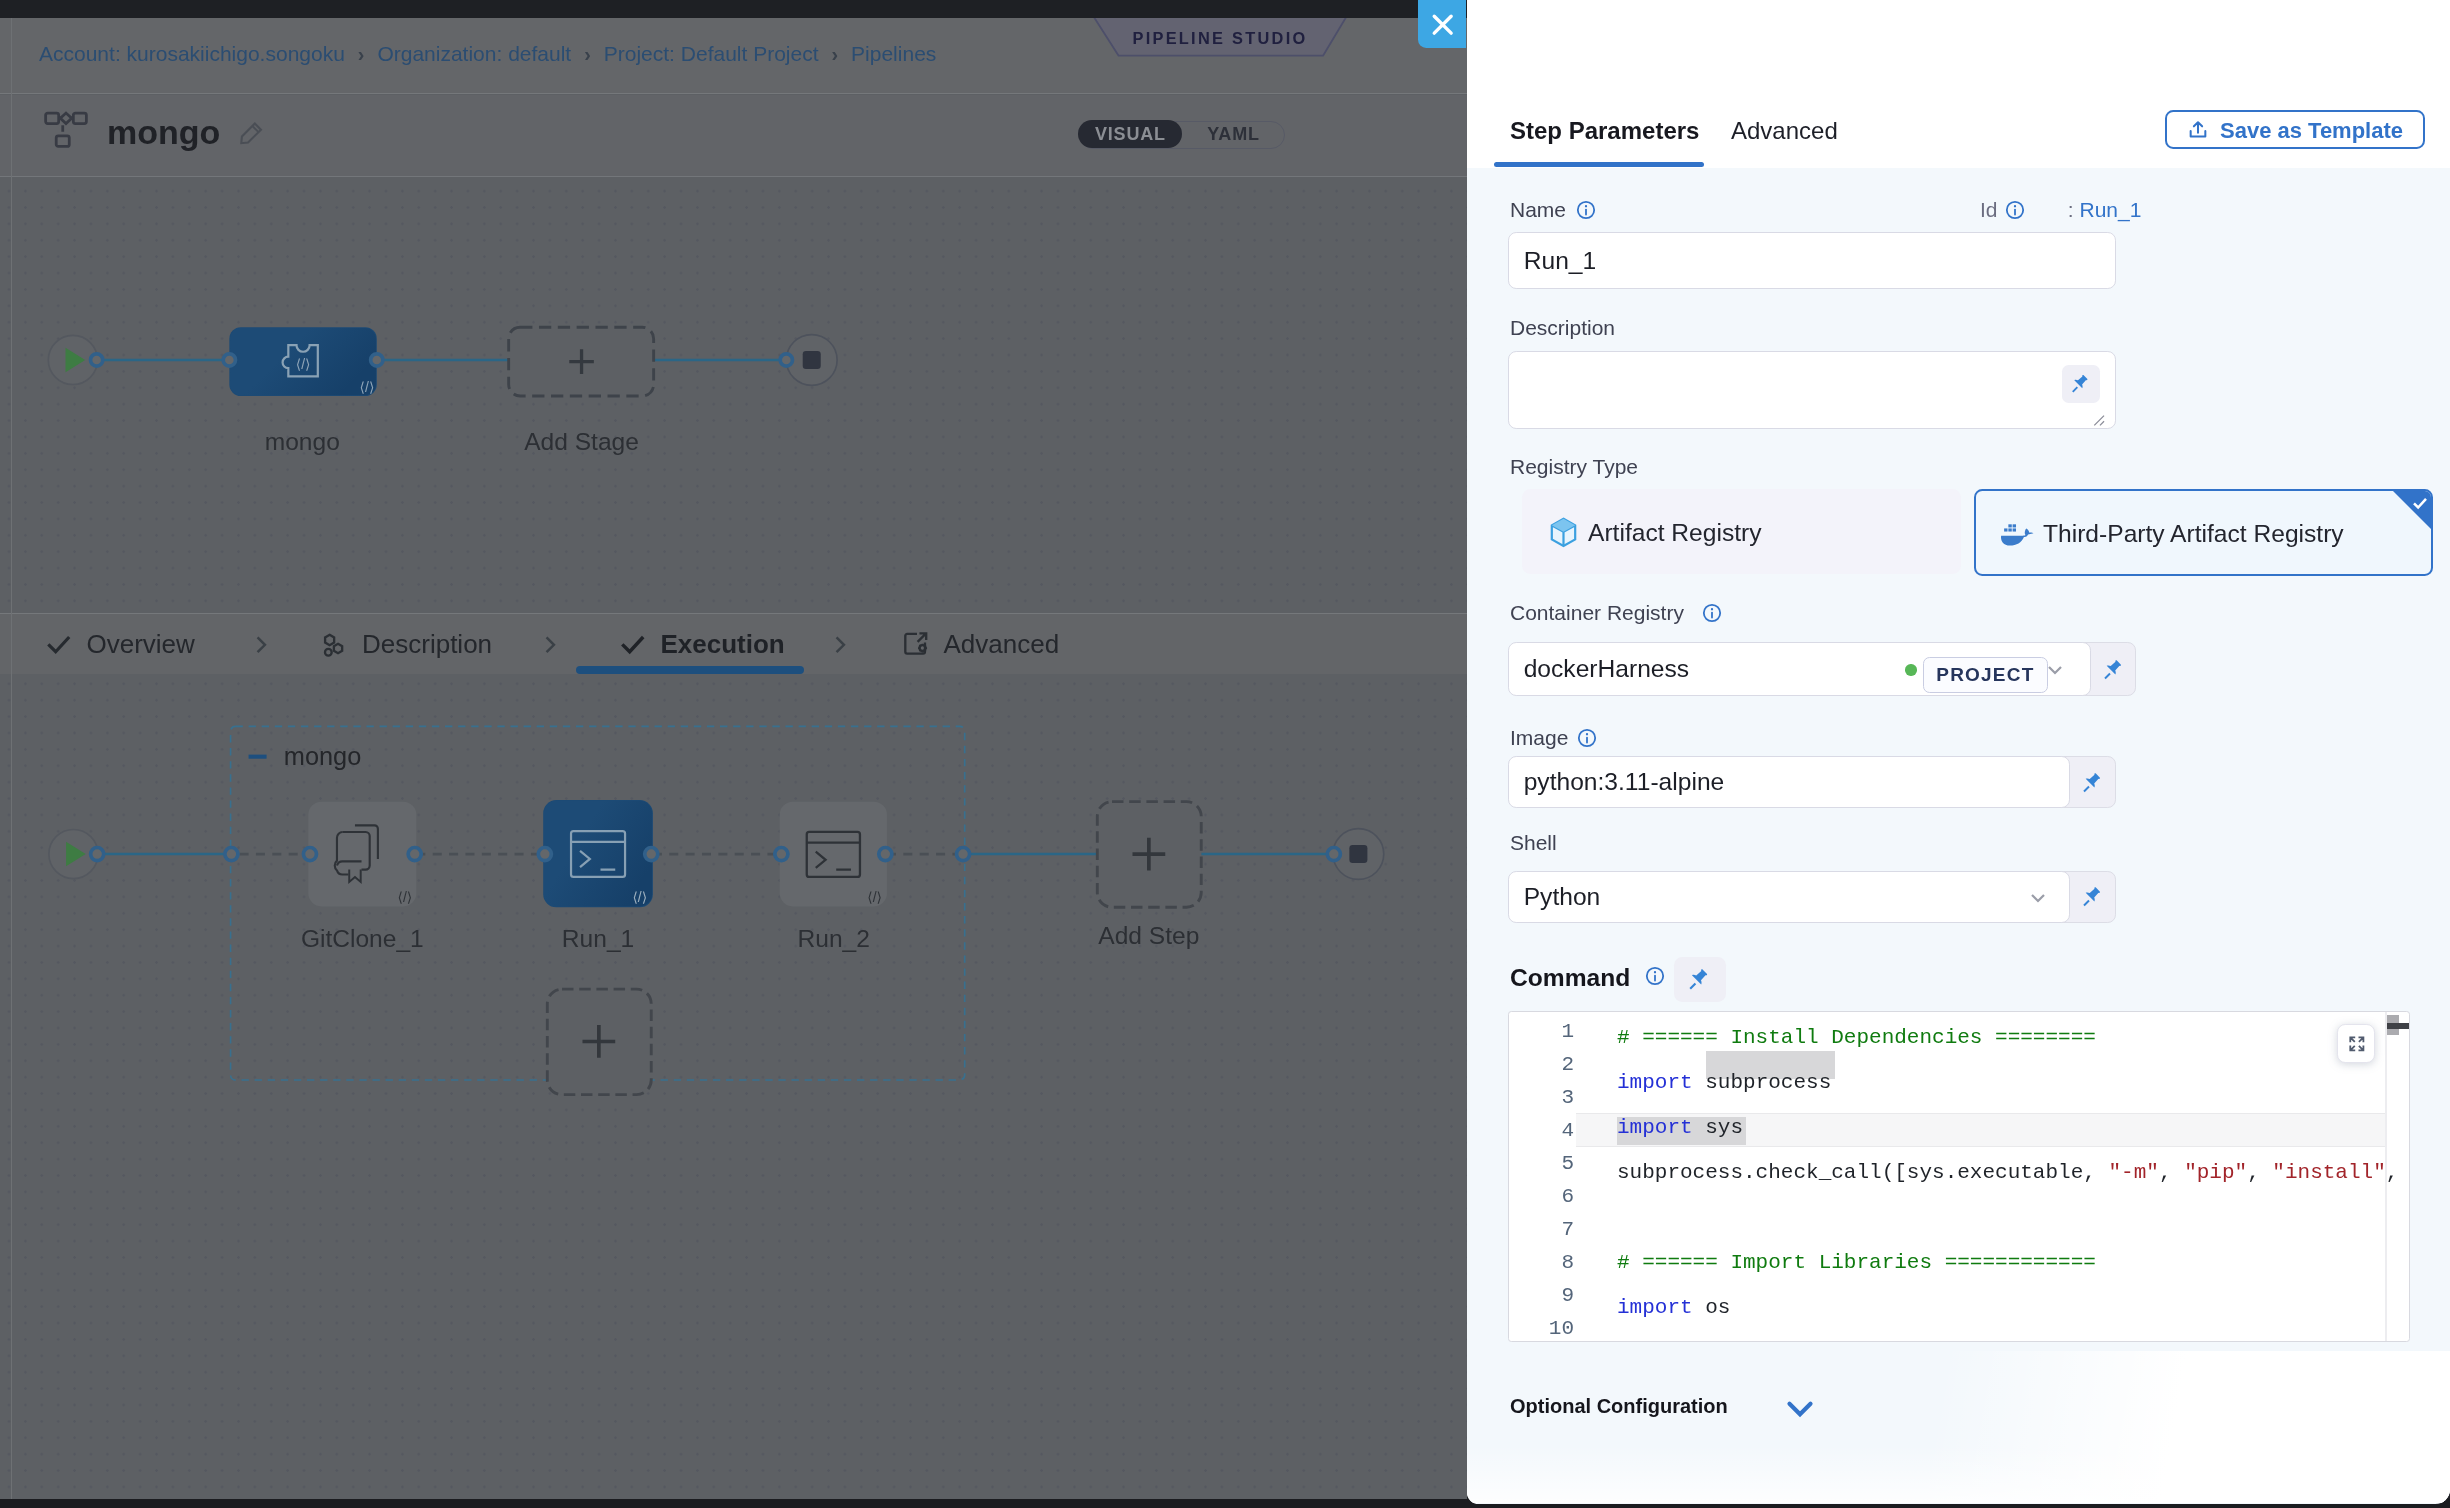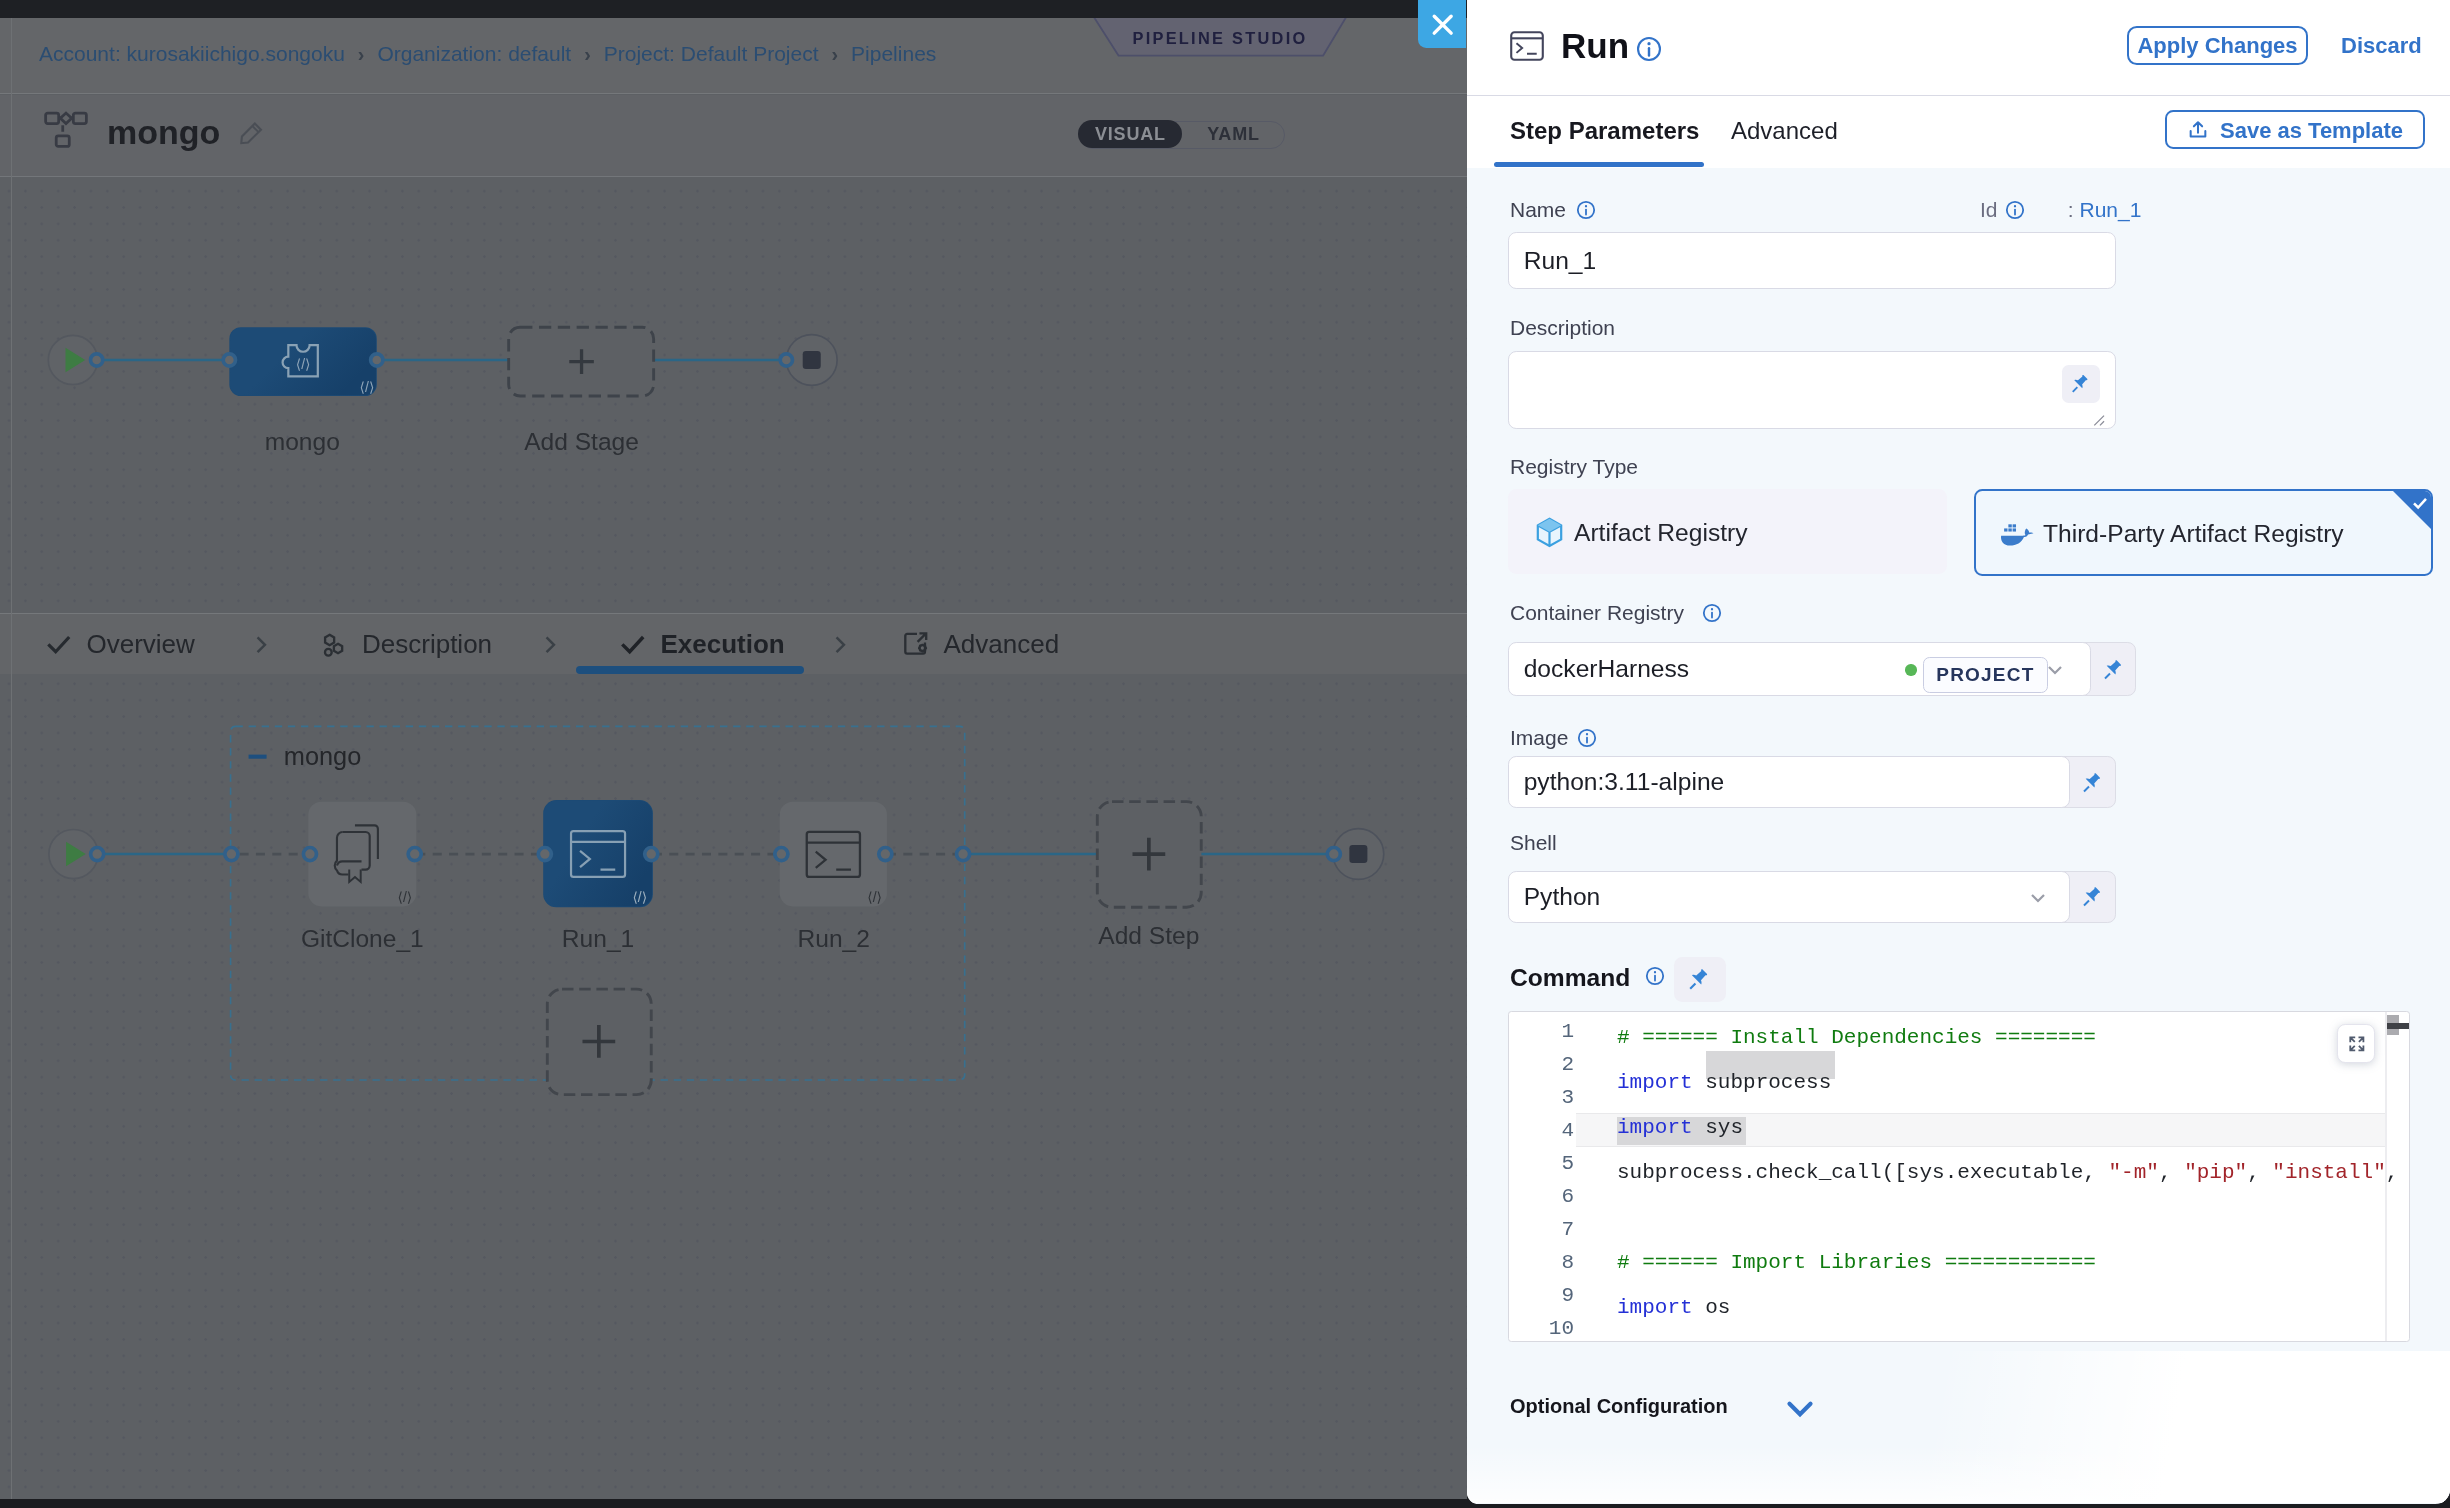--- a/index.html
+++ b/index.html
@@ -244,35 +244,20 @@
     </div>
     <div id="navline"></div>
   </div>
   <div id="xbtn">
     <svg class="abs" style="left:11.5px;top:11.5px" width="25.4" height="25.4" viewBox="0 0 24 24" fill="none" stroke="#fff" stroke-width="3.2" stroke-linecap="round">
         <path d="M4 4 L20 20 M20 4 L4 20"></path>
       </svg>
   </div>
   <div id="drawer">
 
-    <div class="abs" style="left:0;top:0;width:983px;height:96px;border-bottom:1.6px solid #d9dae5;background:#fff;">
-      <svg class="abs" style="left:43px;top:31px" width="34" height="30" viewBox="0 0 42 37" fill="none" stroke="#43455c" stroke-width="2.6">
-        <rect x="1.5" y="1.5" width="39" height="34" rx="4"></rect>
-        <path d="M1.5 9 h39"></path>
-        <path d="M8 15 l7 6 l-7 6 M21 28 h12" stroke-width="2.4"></path>
-      </svg>
-      <div class="abs" style="left:94px;top:26px;font-size:35px;font-weight:bold;color:#101118;">Run</div>
-      <svg class="abs" style="left:169px;top:36px" width="26" height="26" viewBox="0 0 32 32">
-          <circle cx="16" cy="16" r="13.5" fill="none" stroke="#3273c9" stroke-width="2.6"></circle>
-          <circle cx="16" cy="9.5" r="2" fill="#3273c9"></circle>
-          <rect x="14.5" y="13.5" width="3" height="12" rx="1.5" fill="#3273c9"></rect>
-        </svg>
-      <div class="abs" style="left:660px;top:26px;width:181px;height:39px;border:2px solid #3273c9;border-radius:9.8px;display:flex;align-items:center;justify-content:center;color:#3273c9;font-size:22px;font-weight:bold;">Apply Changes</div>
-      <div class="abs" style="left:874px;top:33px;font-size:22px;font-weight:bold;color:#3273c9;">Discard</div>
-    </div>
 
     <div class="abs" style="left:0;top:97px;width:983px;height:70px;background:#fff;">
       <div class="abs" style="left:43px;top:19.7px;font-size:24px;font-weight:bold;color:#17181f;">Step Parameters</div>
       <div class="abs" style="left:264px;top:19.7px;font-size:24px;color:#1d1f28;">Advanced</div>
       <div class="abs" style="left:27px;top:65px;width:210px;height:4.9px;background:#3273c9;border-radius:2.5px;"></div>
       <div class="abs" style="left:698px;top:13px;width:260px;height:39px;border:2px solid #3273c9;border-radius:8.2px;">
         <svg class="abs" style="left:19.7px;top:7.4px" width="22" height="22" viewBox="0 0 24 24" fill="none" stroke="#3273c9" stroke-width="2.2">
             <path d="M12 15 V4 M7.5 8 L12 3.5 L16.5 8 M4 13 v6 h16 v-6" stroke-linecap="round" stroke-linejoin="round"></path>
           </svg>
         <div class="abs" style="left:53px;top:5.7px;font-size:22px;font-weight:bold;color:#3273c9;">Save as Template</div>
@@ -297,21 +282,21 @@
       <div class="abs" style="left:595px;top:197px;width:38px;height:38px;background:#efeff6;border-radius:6.6px;">
           <svg class="abs" style="left:8.2px;top:8.2px" width="22" height="22" viewBox="0 0 24 24">
             <use href="#pinic"></use>
           </svg>
         </div>
       <svg class="abs" style="left:624px;top:246px" width="14.7" height="13" viewBox="0 0 18 16" stroke="#8b8d99" stroke-width="1.6">
           <path d="M16 2 L4 14 M16 9 L11 14"></path>
         </svg>
 
       <div class="lbl" style="left:43px;top:287px;">Registry Type</div>
-      <div class="abs" style="left:41px;top:321px;width:439px;height:85px;background:#f3f3fa;border-radius:8.2px;">
+      <div class="abs" style="left:55px;top:321px;width:439px;height:85px;background:#f3f3fa;border-radius:8.2px;">
         <svg class="abs" style="left:25.4px;top:27px" width="33" height="33" viewBox="0 0 24 24">
           <path d="M12 2 L20.5 6.8 V17 L12 21.8 L3.5 17 V6.8 Z" fill="#e8f4fd" stroke="#3ba0e0" stroke-width="1.6"></path>
           <path d="M3.7 6.9 L12 11.5 L20.3 6.9 M12 11.5 V21.6" fill="none" stroke="#3ba0e0" stroke-width="1.6"></path>
           <path d="M12 2 L20.5 6.8 L12 11.5 L3.5 6.8 Z" fill="#7cc4ef"></path>
         </svg>
         <div class="abs" style="left:66px;top:29.5px;font-size:24.6px;color:#23252e;">Artifact Registry</div>
       </div>
       <div class="abs" style="left:507px;top:321px;width:459px;height:87px;background:#f0f7fd;border:2px solid #3273c9;border-radius:8.2px;overflow:hidden;">
         <svg class="abs" style="left:24.6px;top:31px" width="34" height="29" viewBox="0 0 24 20" fill="#3b7ccb">
           <path d="M23 7.7 c-.6-.4-2-.6-3-.4 -.1-1-.7-1.9-1.6-2.6 l-.6-.4-.4.6 c-.5.8-.7 2-.6 2.8 .05.4.2.9.5 1.3 -.3.2-1 .4-1.9.4 H.1 c-.3 1.6.1 3.6 1.2 5 1.1 1.3 2.8 2 5 2 4.7 0 8.2-2.2 9.9-6.1 .6 0 2 0 2.7-1.4 l.2-.4z"></path>

